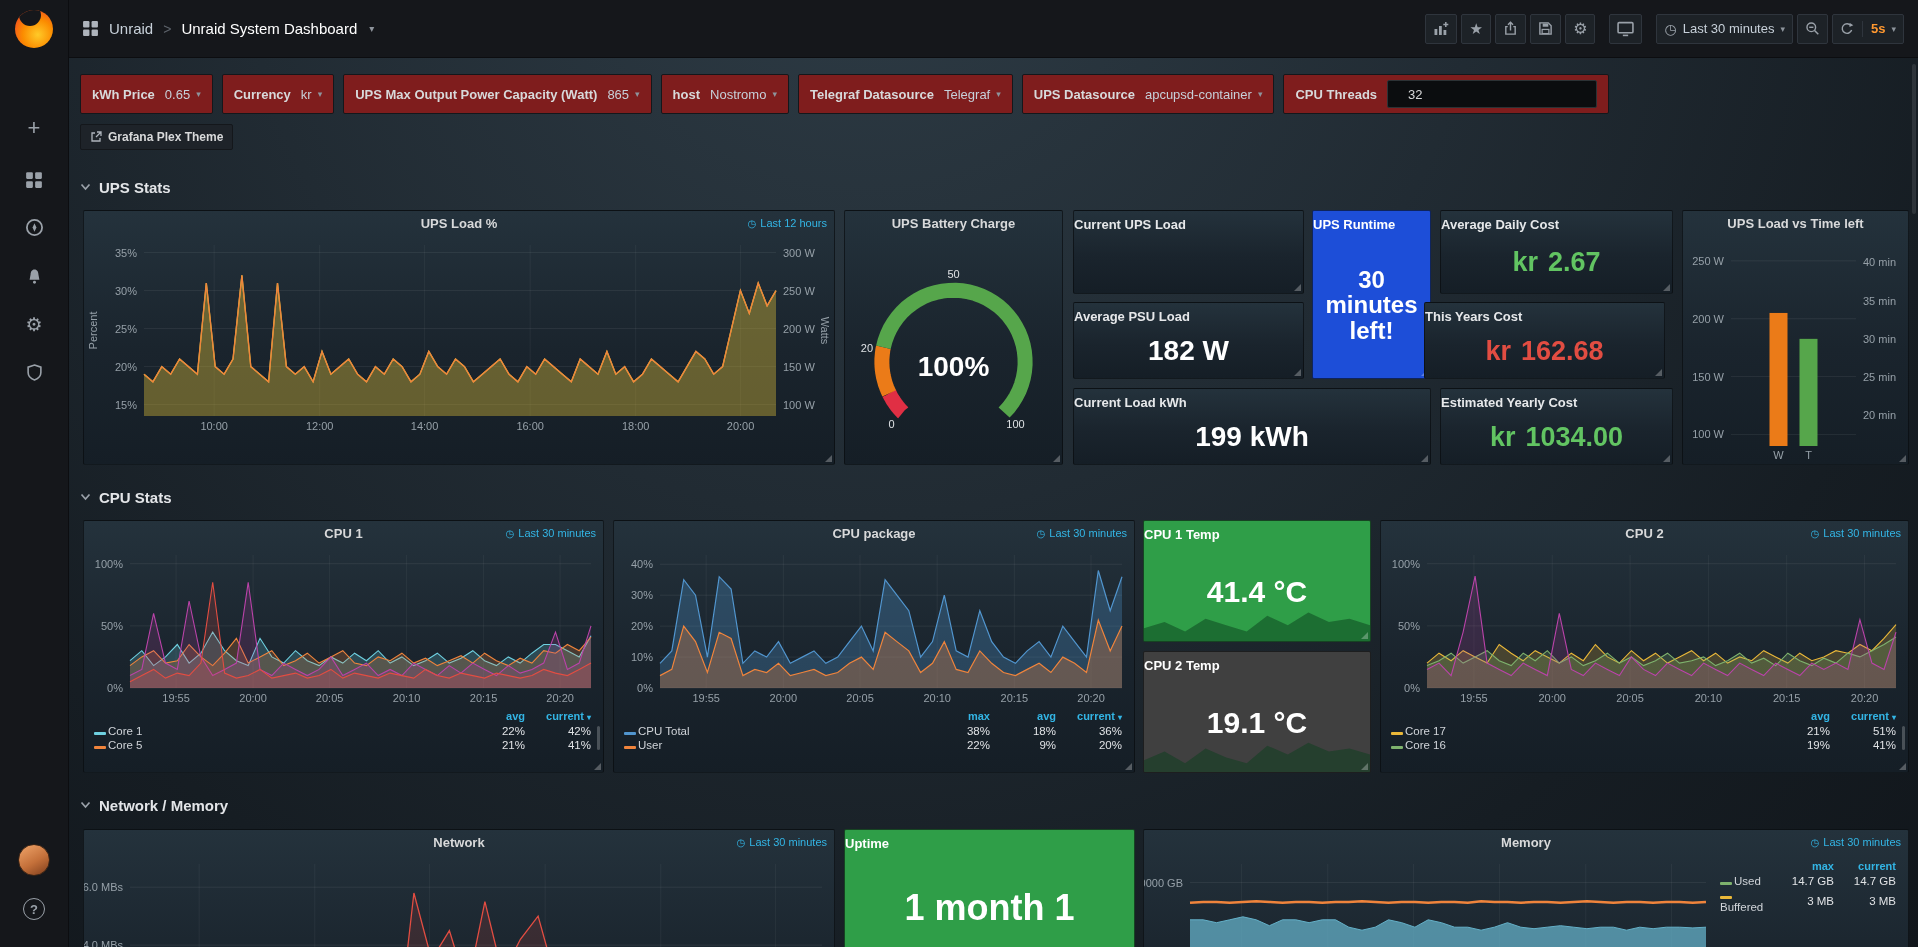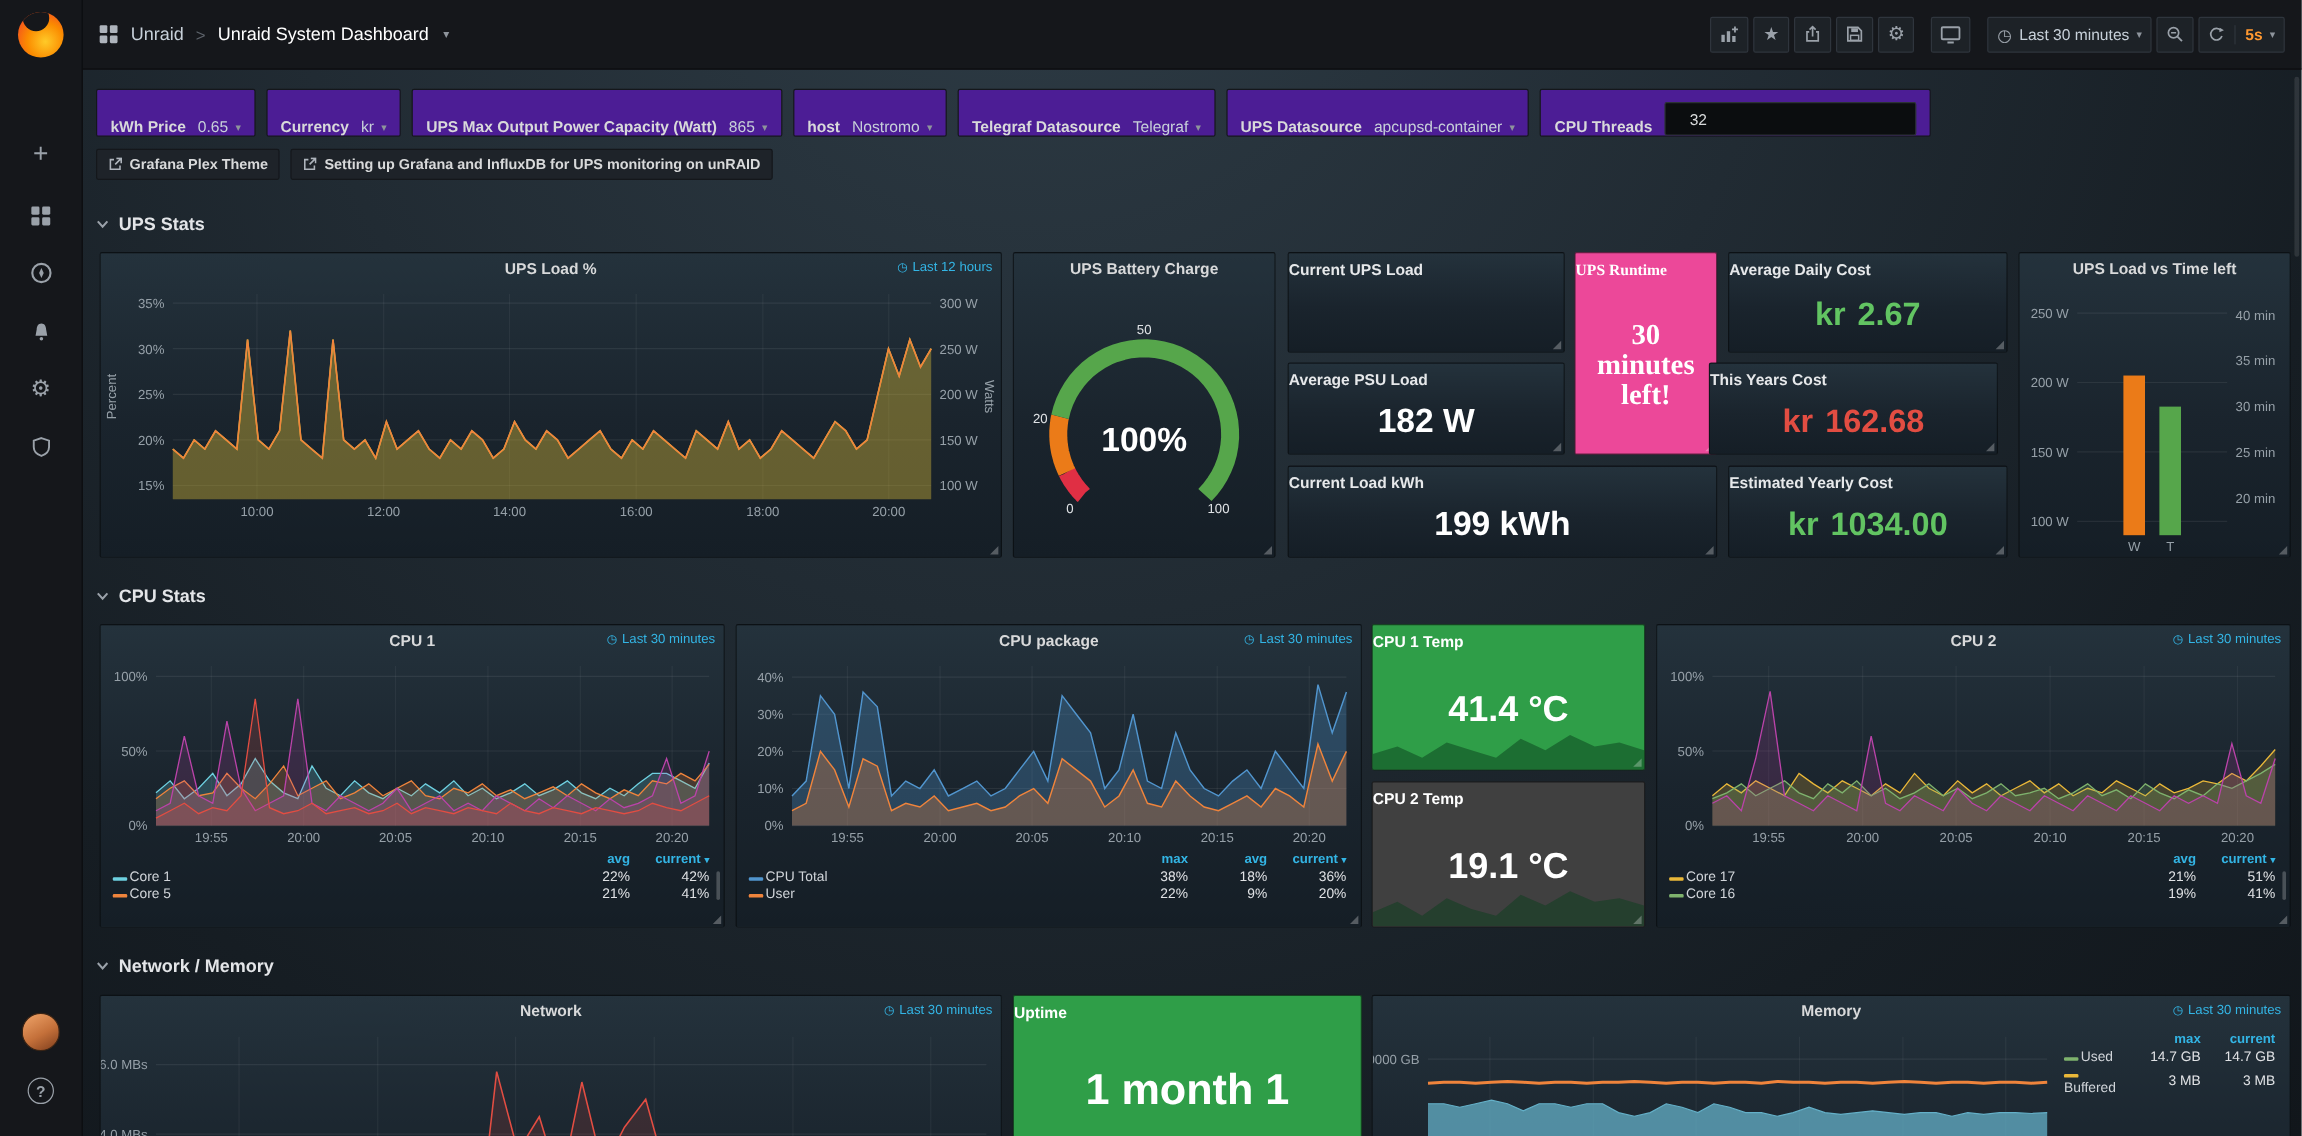--- a/index.html
+++ b/index.html
@@ -29,21 +29,21 @@
   .nbtn{min-width:30px;height:30px;background:#1d2227;border:1px solid #2f353d;border-radius:2px;display:flex;align-items:center;justify-content:center;gap:6px;padding:0 7px;box-sizing:border-box;color:#c7d0d9;font-size:13px;cursor:pointer}
   .nbtn .glyph{color:#9aa1a9;font-size:14px;line-height:1}
   .grp{display:flex;gap:4px}
   .navgap{width:14px}
   .smallgap{width:4px}
   .refresh-val{color:#ff9830;font-weight:600}
   .nbtn .divider{width:1px;height:16px;background:#2f353d;margin:0 2px}
   .caret{color:#8e949c;font-size:9px}
   
   .submenu{position:absolute;left:80px;top:74px;display:flex;gap:9px;z-index:3}
-  .chip{height:38px;background:#4c1d95;border:1px solid #14171b;border-radius:2px;display:flex;align-items:flex-end;gap:10px;padding:0 11px;cursor:pointer}
+  .chip{height:38px;background:#7f1d1d;border:1px solid #14171b;border-radius:2px;display:flex;align-items:center;gap:10px;padding:0 11px;cursor:pointer}
   .chip-label{font-size:13px;font-weight:700;color:#d8d9da;white-space:nowrap}
   .chip-value{font-size:13px;color:#c7d0d9;white-space:nowrap;display:flex;align-items:center;gap:6px}
   .chip-input{width:168px;height:26px;background:#0b0d0f;border:1px solid #2c3235;border-radius:2px;color:#d8d9da;font-size:13px;padding:0 20px;font-family:"Liberation Sans",sans-serif}
   .links{position:absolute;left:80px;top:124px;display:flex;gap:9px;z-index:3}
   .linkchip{height:24px;background:#1e2329;border:1px solid #14171b;border-radius:2px;display:flex;align-items:center;gap:6px;padding:0 9px;font-size:12px;font-weight:700;color:#d8d9da;cursor:pointer}
   
   .row-head{position:absolute;left:80px;height:22px;display:flex;align-items:center;gap:8px;font-size:15px;font-weight:700;color:#e3e5e8;cursor:pointer;z-index:3}
   
   .panel{position:absolute;background:linear-gradient(180deg,#24323c 0%,#1a242d 55%,#151e26 100%);border:1px solid rgba(6,8,10,0.6);border-radius:2px;box-sizing:border-box;display:flex;flex-direction:column;overflow:hidden}
   .p-head{height:26px;position:relative;flex:0 0 26px}
@@ -264,27 +264,20 @@
 </div>
 
 <div class="links">
   <div class="linkchip">
     <svg width="12" height="12" viewBox="0 0 12 12">
         <path d="M5 2 H2 V10 H10 V7" fill="none" stroke="#aeb4bc" stroke-width="1.3"></path>
         <path d="M7 1 H11 V5 M11 1 L6 6" fill="none" stroke="#aeb4bc" stroke-width="1.3"></path>
       </svg>
     <span>Grafana Plex Theme</span>
   </div>
-  <div class="linkchip">
-    <svg width="12" height="12" viewBox="0 0 12 12">
-        <path d="M5 2 H2 V10 H10 V7" fill="none" stroke="#aeb4bc" stroke-width="1.3"></path>
-        <path d="M7 1 H11 V5 M11 1 L6 6" fill="none" stroke="#aeb4bc" stroke-width="1.3"></path>
-      </svg>
-    <span>Setting up Grafana and InfluxDB for UPS monitoring on unRAID</span>
-  </div>
 </div>
 
 <div class="row-head" style="top:176px">
   <svg width="11" height="8" viewBox="0 0 10 8">
       <polyline points="1,1.5 5,6 9,1.5" fill="none" stroke="#9aa1a9" stroke-width="1.7"></polyline>
     </svg>
   <span>UPS Stats</span>
 </div>
 <div class="row-head" style="top:486px">
   <svg width="11" height="8" viewBox="0 0 10 8">
@@ -370,21 +363,21 @@
         </svg></div>
     </div>
   <span class="resize"></span>
 </section>
 
 <section class="panel" style="left:1073px;top:210px;width:231px;height:84px">
   <div class="s-title">Current UPS Load</div>
   <span class="resize"></span>
 </section>
 
-<section class="panel" style="left: 1312px; top: 210px; width: 119px; height: 169px; background: #ec4899; font-family: Liberation Serif, serif;">
+<section class="panel" style="left: 1312px; top: 210px; width: 119px; height: 169px; background: #1d4ed8;">
   <div class="s-title" style="color:#fff">UPS Runtime</div>
   <div class="s-value v-24">
       <span>30 minutes left!</span>
     </div>
   <span class="resize"></span>
 </section>
 
 <section class="panel" style="left:1440px;top:210px;width:233px;height:84px">
   <div class="s-title">Average Daily Cost</div>
   <div class="s-value v-27" style="color: rgb(98, 196, 98);">

